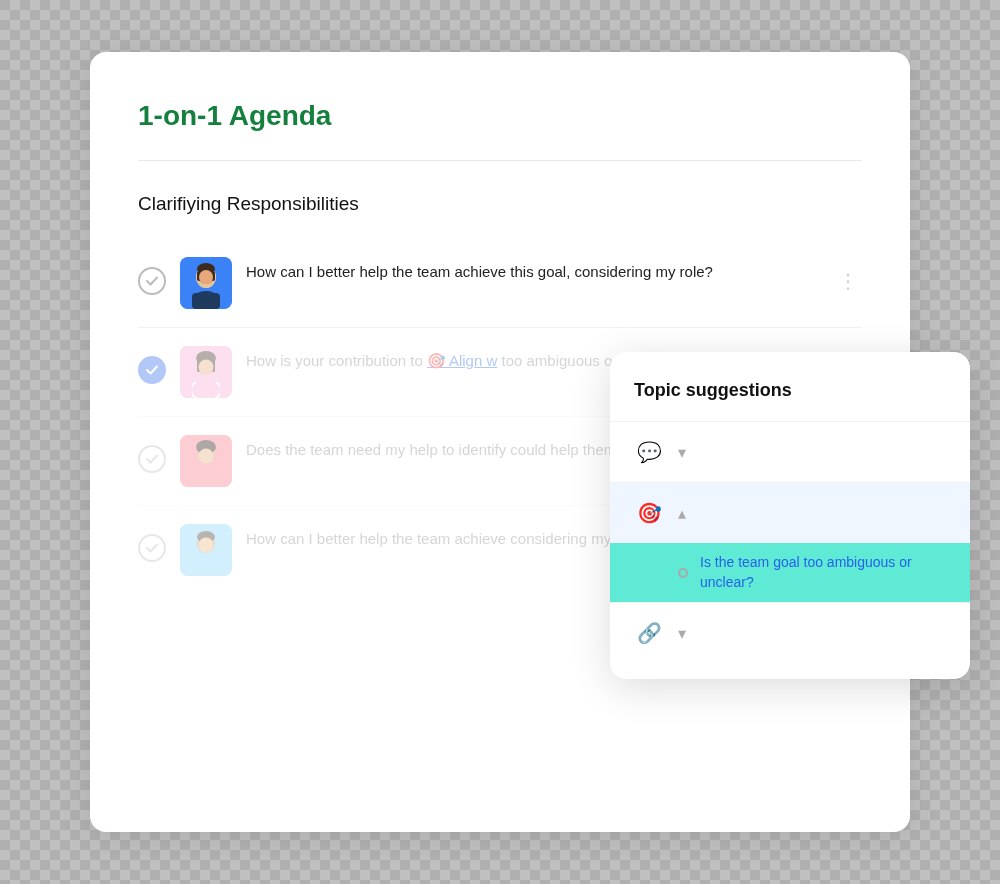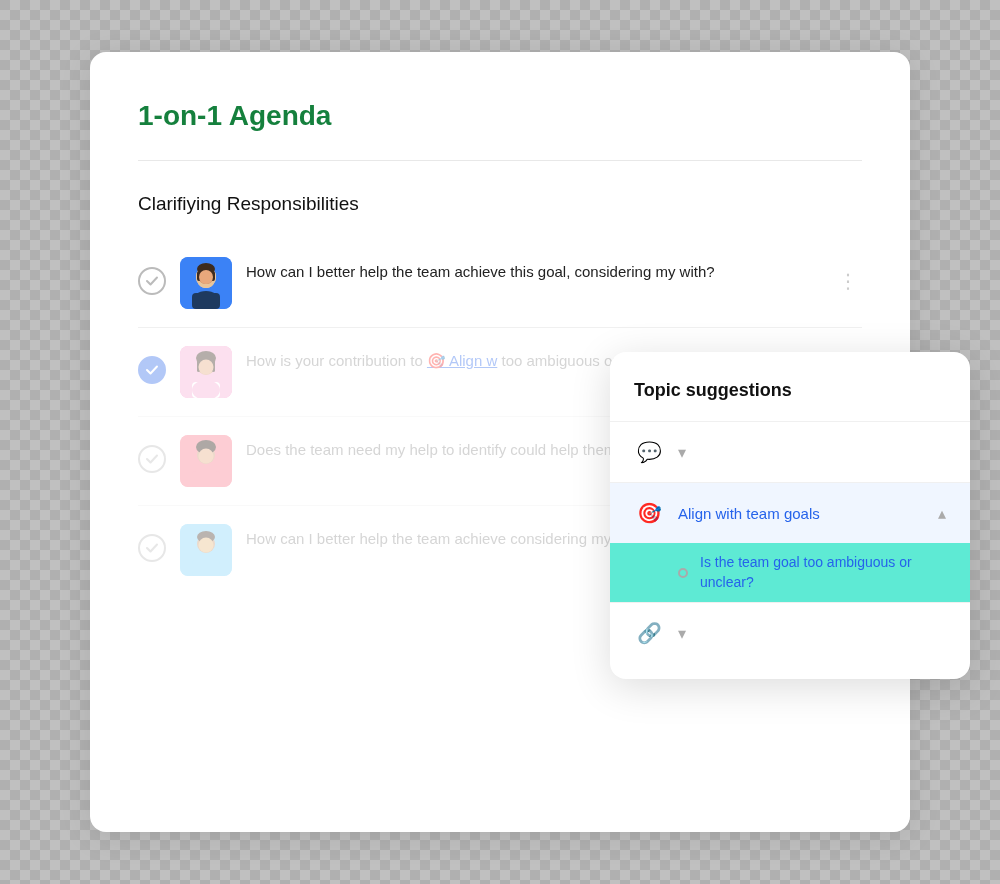--- a/index.html
+++ b/index.html
@@ -258,21 +258,21 @@
           <rect x="17" y="14" width="4" height="10" rx="2" fill="#3d2b1f"></rect>
           <rect x="31" y="14" width="4" height="10" rx="2" fill="#3d2b1f"></rect>
 
           <circle cx="26" cy="20" r="7" fill="#e8a87c"></circle>
 
           <ellipse cx="26" cy="44" rx="14" ry="10" fill="#1e3a5f"></ellipse>
           <rect x="12" y="36" width="28" height="16" rx="4" fill="#1e3a5f"></rect>
         </svg>
       </div>
       <div class="item-text item-text-first">
-        <p>How can I better help the team achieve this goal, considering my with?</p>
+        <p>How can I better help the team achieve this goal, considering my role?</p>
       </div>
       <span class="more-icon">⋮</span>
     </div>
 
     <div class="agenda-item faded">
       <div class="check-circle checked-filled">
         <svg viewBox="0 0 14 14" fill="none">
           <path d="M2 7l3.5 3.5L12 3.5" stroke="#fff" stroke-width="2" stroke-linecap="round" stroke-linejoin="round"></path>
         </svg>
       </div>
@@ -338,21 +338,20 @@
   <div class="topic-popup">
     <div class="popup-title">Topic suggestions</div>
 
     <div class="topic-item">
       <div class="topic-icon">💬</div>
       <span class="topic-chevron">▾</span>
     </div>
 
     <div class="topic-item" style="background:#f0f6ff; border-radius: 0;">
       <div class="topic-icon">🎯</div>
-      <span class="topic-label blue">Align with team goals</span>
       <span class="topic-chevron">▴</span>
     </div>
 
     <div class="topic-sub-item" style="background:#5eead4;">
       <div class="topic-sub-dot"></div>
       <span class="topic-sub-label">Is the team goal too ambiguous or unclear?</span>
     </div>
 
     <div class="topic-item">
       <div class="topic-icon">🔗</div>

